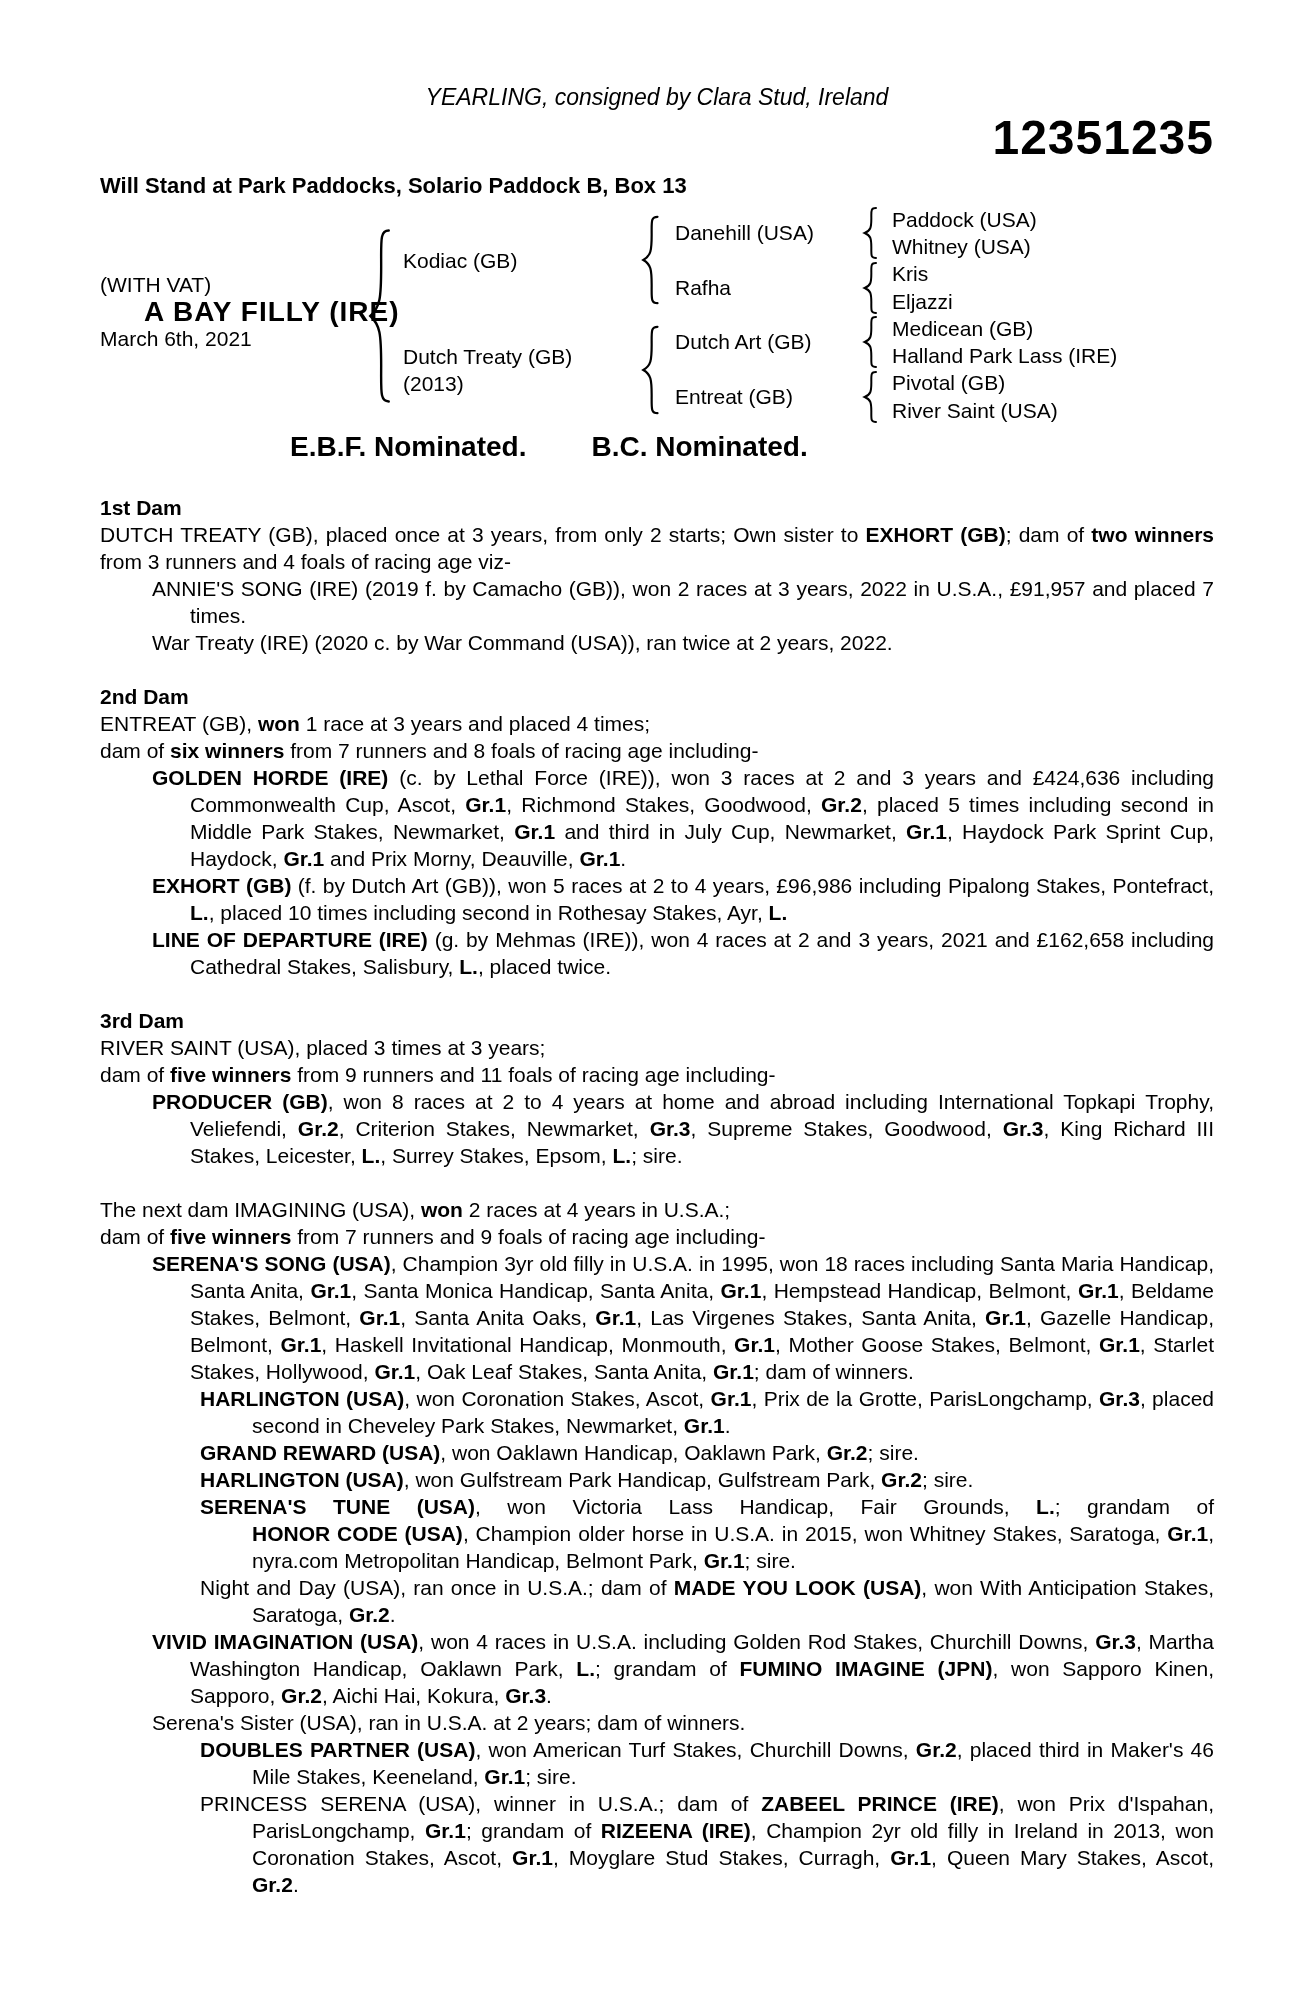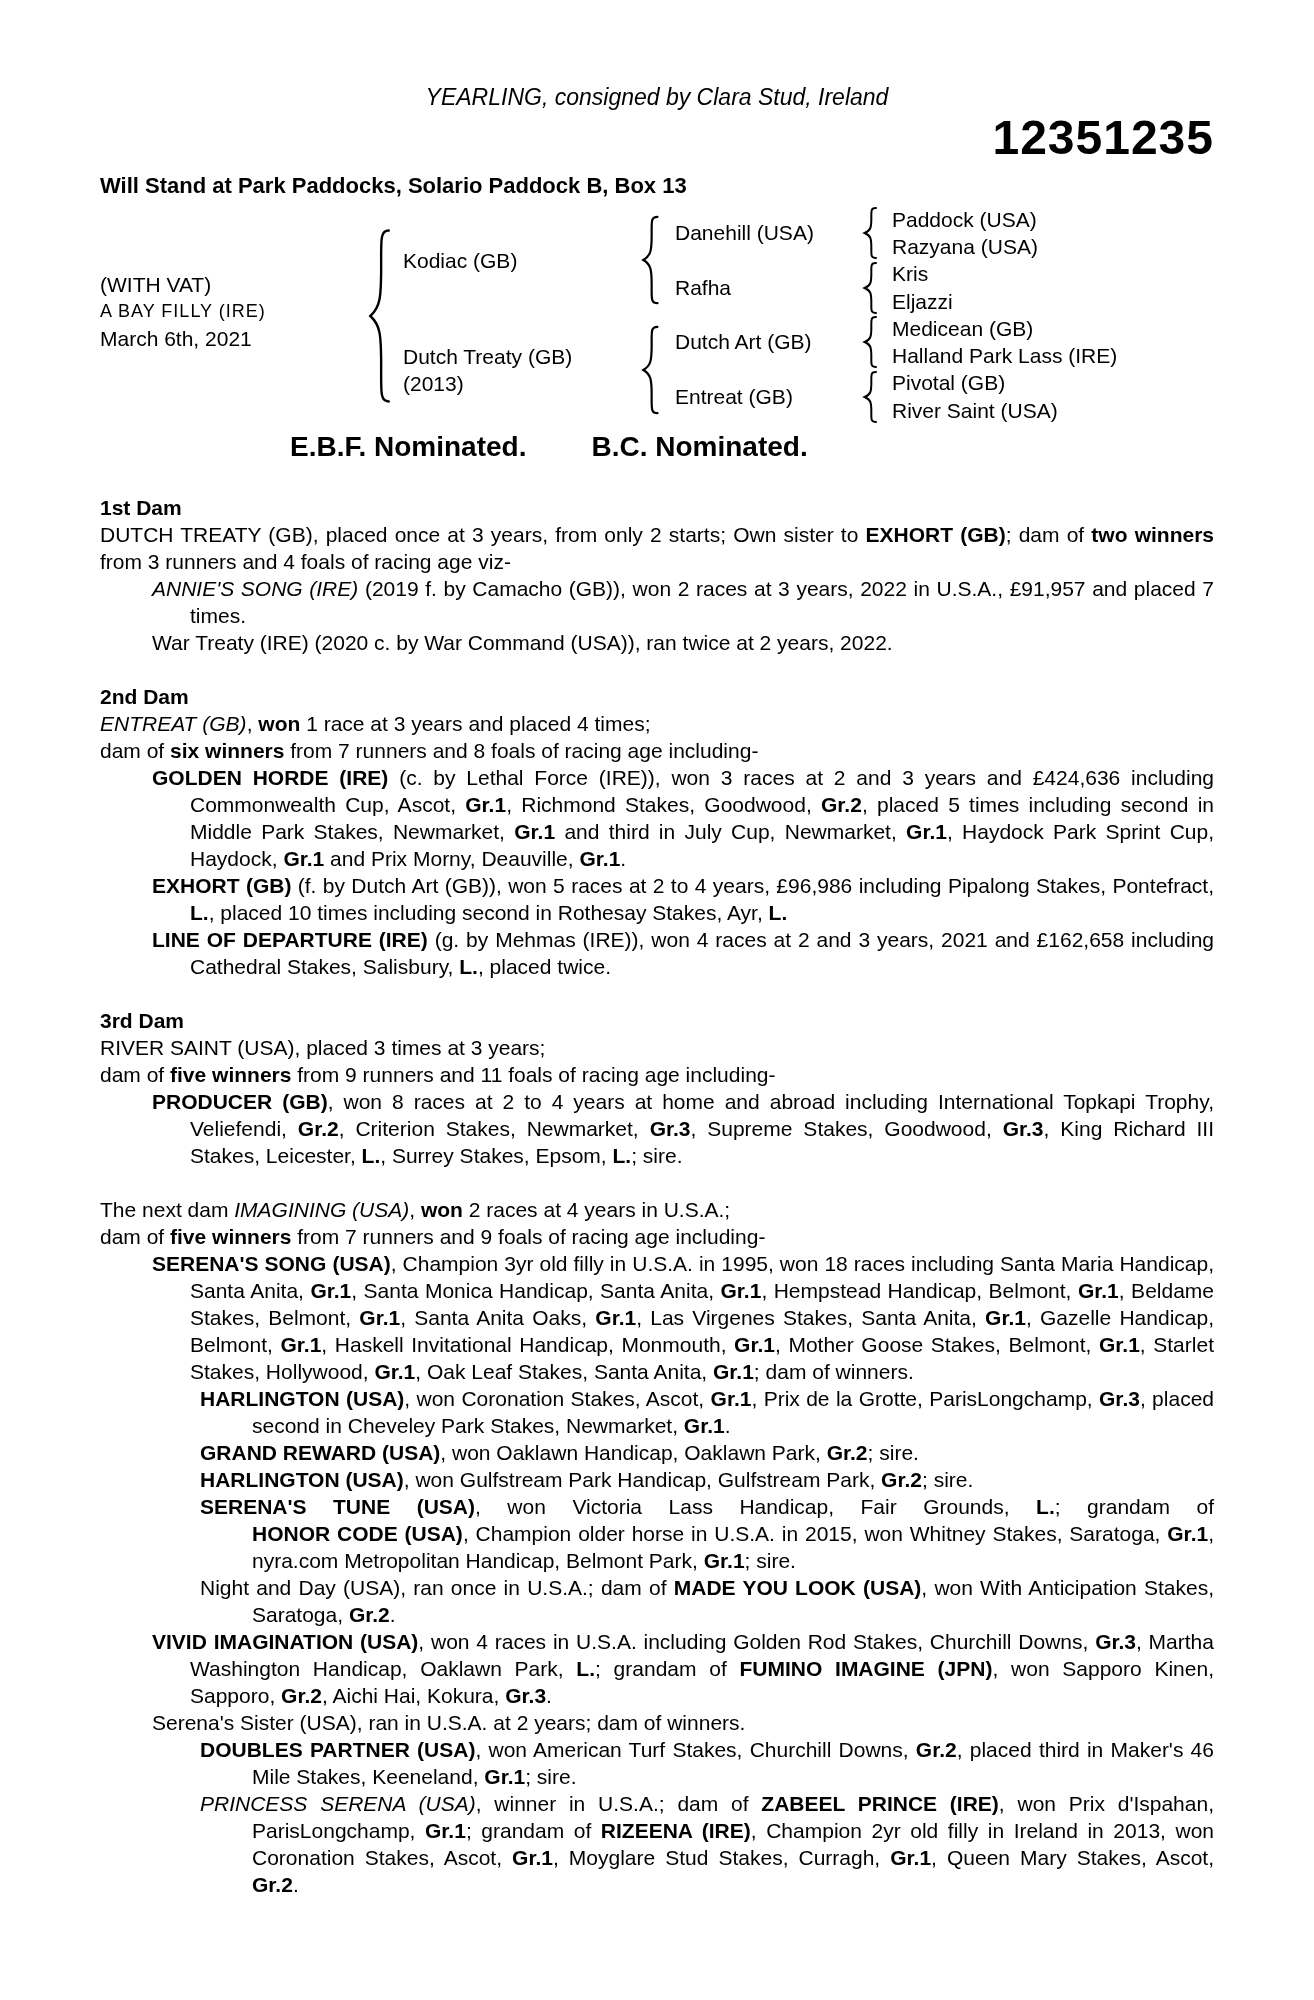--- a/index.html
+++ b/index.html
@@ -16,21 +16,21 @@
 
   
   .consignor { text-align: center; font-style: italic; font-size: 23px; line-height: 26px; }
   .lot-row { display: flex; justify-content: flex-end; align-items: flex-start; margin-top: 8px; }
   .lot { font-size: 48px; font-weight: bold; line-height: 40px; letter-spacing: 1px; }
   .stand { font-weight: bold; font-size: 22px; line-height: 27px; margin-top: 14px; }
 
   
   .pedigree { position: relative; height: 228px; margin-top: 2px; line-height: 27px; }
   .ped-subject { position: absolute; left: 0; top: 70px; }
-  .horse-name { font-weight: normal; font-size: 18px; letter-spacing: 1px; }
+  .horse-name { font-weight: bold; font-size: 28px; letter-spacing: 1px; margin-left: 44px; }
   .gname { position: absolute; white-space: nowrap; }
   .g1s { left: 303px; top: 46px; }
   .g1d { left: 303px; top: 142px; }
   .g2 { left: 575px; }
   .g2a { top: 18px; } .g2b { top: 73px; } .g2c { top: 127px; } .g2d { top: 182px; }
   .g3 { left: 792px; }
   .g3a { top: 5px; } .g3b { top: 32px; } .g3c { top: 59px; } .g3d { top: 87px; }
   .g3e { top: 114px; } .g3f { top: 141px; } .g3g { top: 168px; } .g3h { top: 196px; }
   .brace { position: absolute; }
   .b1  { left: 266px; top: 26px;  width: 26px; height: 178px; }
@@ -48,21 +48,21 @@
   .dam-section { margin-bottom: 27px; }
   .dam-section:last-child { margin-bottom: 0; }
   .dam-heading { font-size: 21px; font-weight: bold; margin: 0; line-height: 27px; }
   .para { margin: 0; line-height: 27px; text-align: justify; }
   .lvl0 { padding-left: 0; }
   .lvl1 { padding-left: 90px;  text-indent: -38px; }
   .lvl2 { padding-left: 152px; text-indent: -52px; }
   .lvl3 { padding-left: 152px; text-indent: 0; }
   .jlast { text-align-last: justify; }
   .bold { font-weight: bold; }
-  .italic { font-style: italic; }
+  .italic { }
 </style>
 </head>
 <body>
 
 <header>
   <div class="consignor">YEARLING, consigned by Clara Stud, Ireland</div>
   <div class="lot-row">
     <span class="lot">1235</span>
     <span class="lot">1235</span>
   </div>
@@ -117,21 +117,21 @@
     <div>Dutch Treaty (GB)</div>
     <div>(2013)</div>
   </div>
 
   <div class="gname g2 g2a">Danehill (USA)</div>
   <div class="gname g2 g2b">Rafha</div>
   <div class="gname g2 g2c">Dutch Art (GB)</div>
   <div class="gname g2 g2d">Entreat (GB)</div>
 
   <div class="gname g3 g3a">Paddock (USA)</div>
-  <div class="gname g3 g3b">Razyana (USA)</div>
+  <div class="gname g3 g3b">Whitney (USA)</div>
   <div class="gname g3 g3c">Kris</div>
   <div class="gname g3 g3d">Eljazzi</div>
   <div class="gname g3 g3e">Medicean (GB)</div>
   <div class="gname g3 g3f">Halland Park Lass (IRE)</div>
   <div class="gname g3 g3g">Pivotal (GB)</div>
   <div class="gname g3 g3h">River Saint (USA)</div>
 </div>
 
 <div class="nom-row">
   <span>E.B.F. Nominated.</span>

